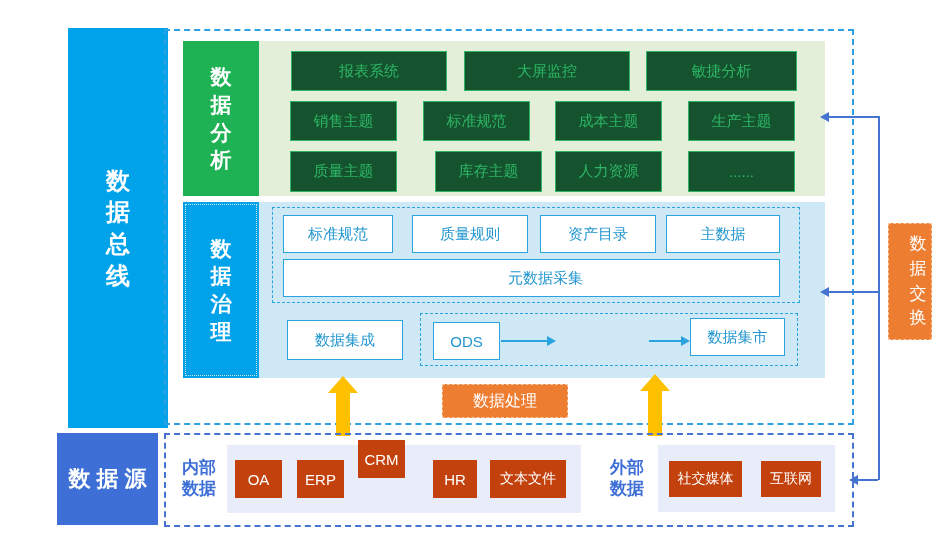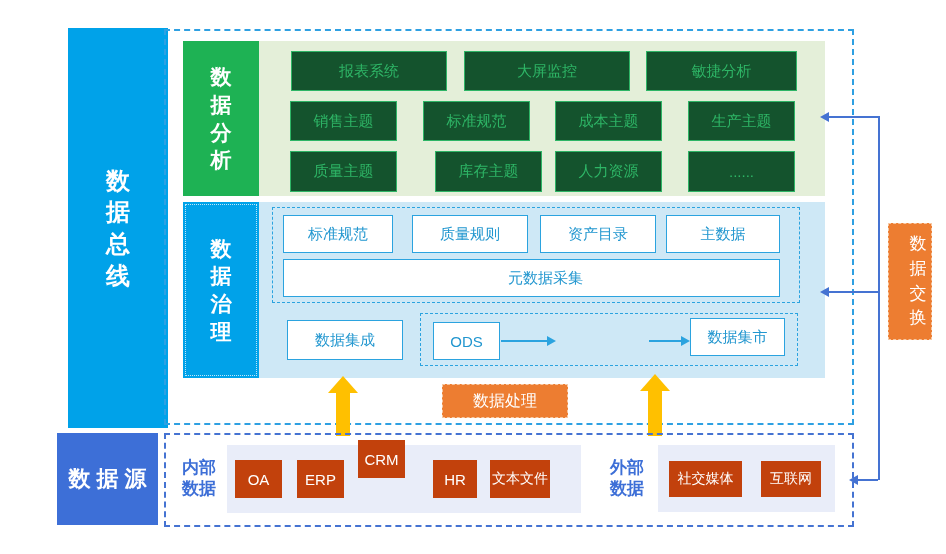--- a/index.html
+++ b/index.html
@@ -148,21 +148,21 @@
     </div>
   <div class="abs flexc s-box" style="left:297px;top:460px;width:47px;height:38px;">
       <span>ERP</span>
     </div>
   <div class="abs flexc s-box" style="left:358px;top:440px;width:47px;height:38px;">
       <span>CRM</span>
     </div>
   <div class="abs flexc s-box" style="left:433px;top:460px;width:44px;height:38px;">
       <span>HR</span>
     </div>
-  <div class="abs flexc s-box" style="left:490px;top:460px;width:60px;height:38px;font-size:14px;text-align:right;">
+  <div class="abs flexc s-box" style="left:490px;top:460px;width:76px;height:38px;font-size:14px;text-align:right;">
       <span>文本文件</span>
     </div>
   <div class="abs s-label" style="left:604px;top:457px;">外部数据</div>
   <div class="abs lav" style="left:658px;top:445px;width:177px;height:67px;"></div>
   <div class="abs flexc s-box" style="left:669px;top:461px;width:73px;height:36px;font-size:14px;">
       <span>社交媒体</span>
     </div>
   <div class="abs flexc s-box" style="left:761px;top:461px;width:60px;height:36px;font-size:14px;">
       <span>互联网</span>
     </div>

